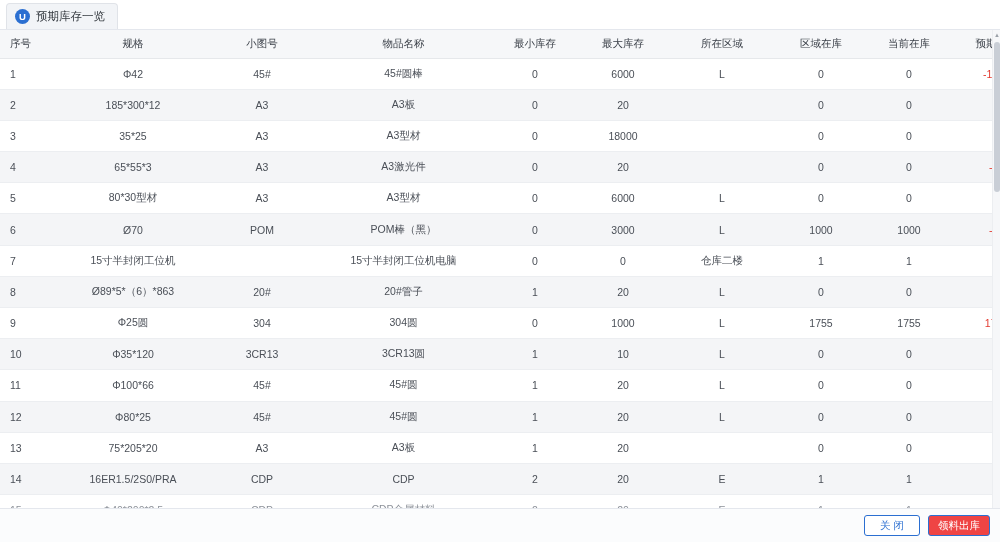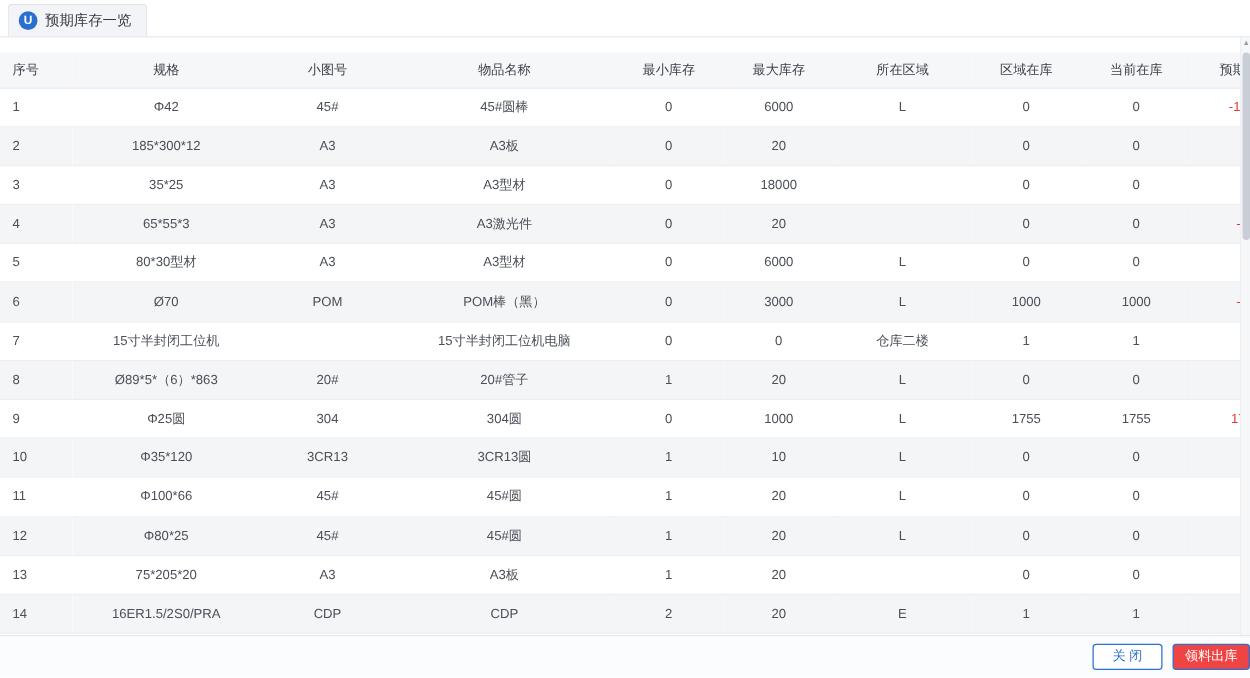--- a/index.html
+++ b/index.html
@@ -49,21 +49,20 @@
     font-weight: bold;
   }
 
   
   .table-wrap {
     position: absolute;
     top: 30px; left: 0;
     width: 1000px;
     height: 478px;
     background: #fff;
-    margin-top: 12px;
   }
   table {
     border-collapse: collapse;
     width: 992px;
     table-layout: fixed;
   }
   thead th {
     height: 28px;
     background: #f6f7f9;
     border-bottom: 1px solid #e6e8eb;
@@ -127,20 +126,21 @@
   .footer {
     position: absolute;
     left: 0; bottom: 0;
     width: 1000px; height: 34px;
     background: #fbfcfd;
     border-top: 1px solid #e4e7ed;
     display: flex;
     align-items: center;
     justify-content: flex-end;
     gap: 8px;
+    padding-right: 10px;
   }
   .btn {
     min-width: 56px;
     height: 21px;
     padding: 0 9px;
     font-size: 10.5px;
     border-radius: 3px;
     border: 1px solid #2b6fd1;
     background: #ffffff;
     color: #2b6fd1;

